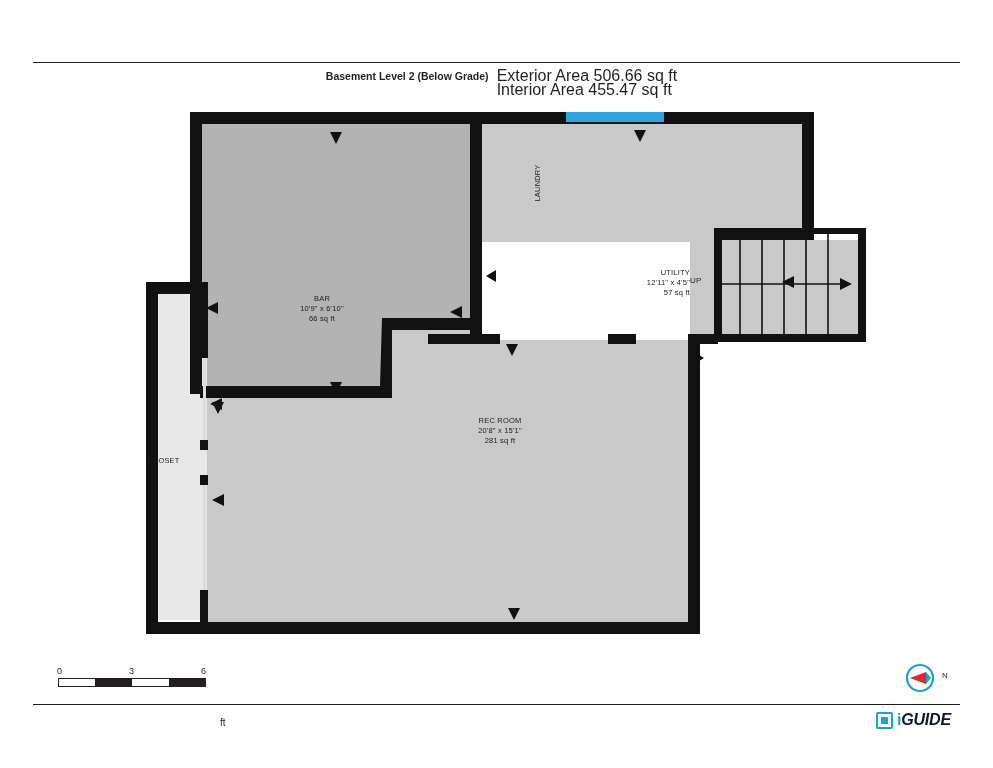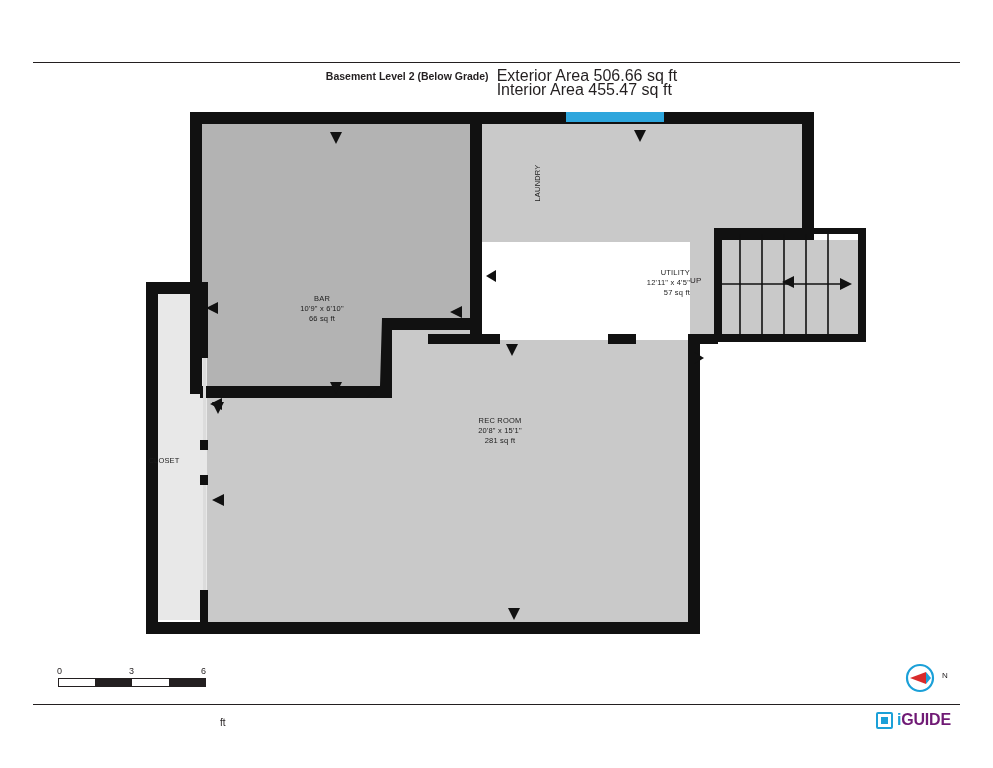--- a/index.html
+++ b/index.html
@@ -177,21 +177,22 @@
     width: 7px; height: 7px;
     background: #1ba0d8;
   }
   .iguide .wordmark {
     font-size: 16px;
     font-weight: bold;
     color: #1ba0d8;
     letter-spacing: -0.2px;
   }
   .iguide .wordmark .g {
-    color: #701a75;
+    color: #0f172a;
+    font-style: italic;
   }
 </style>
 </head>
 <body>
 
 <div class="page">
 
   <div class="title-rule"></div>
 
   <div class="subhead">

